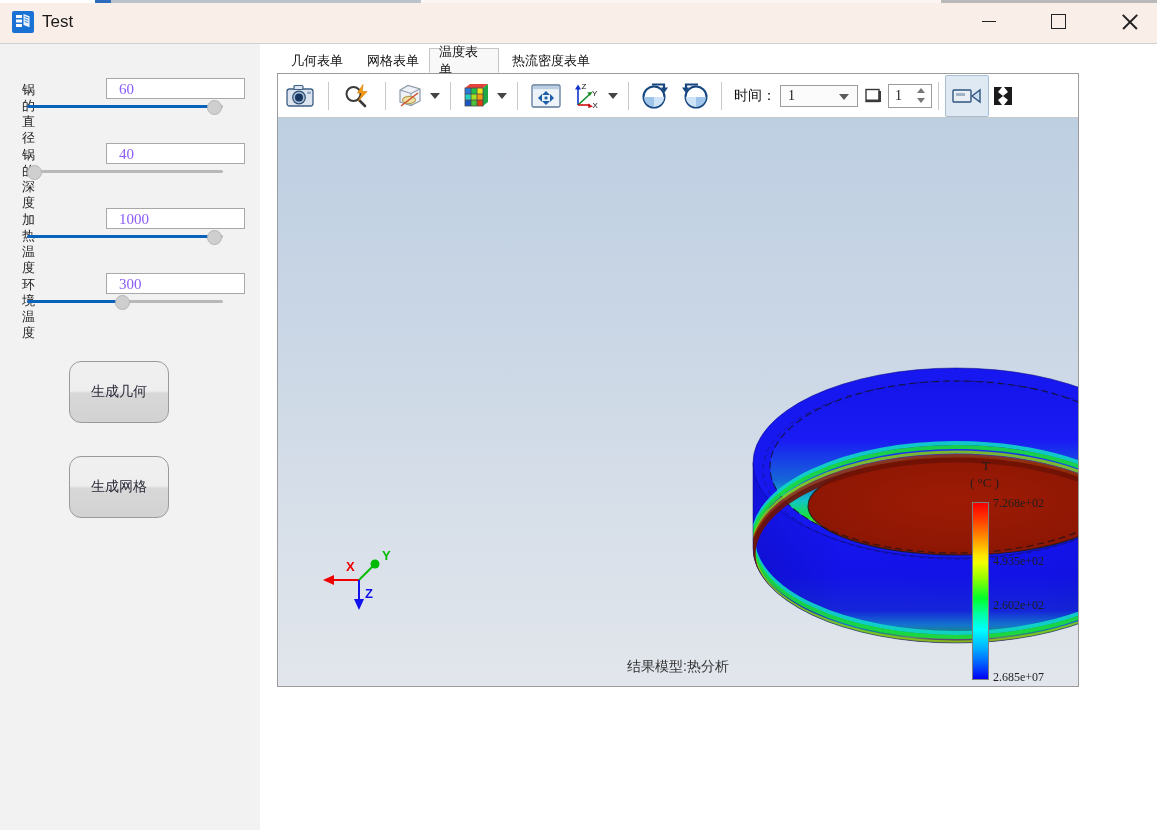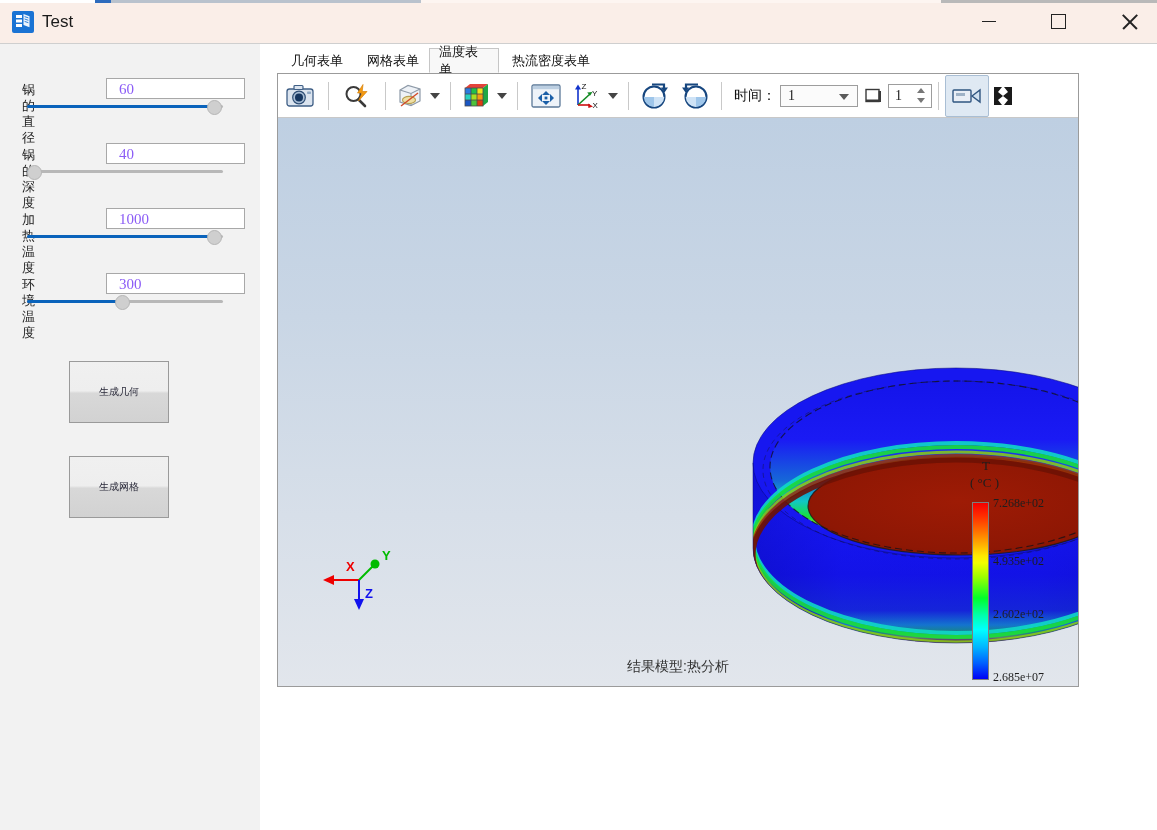--- a/index.html
+++ b/index.html
@@ -104,22 +104,22 @@
     background: #cfcfcf;
     border: 1px solid #b5b5b5;
     border-radius: 50%;
   }
 
   .action-btn {
     position: absolute; left: 69px;
     width: 98px; height: 60px;
     background: linear-gradient(to bottom, #f0f0f0 0%, #eeeeee 48%, #d8d8d8 52%, #d2d2d2 100%);
     border: 1px solid #9a9a9a;
-    border-radius: 0;
-    font-size: 10px; color: #2a2a3a;
+    border-radius: 12px;
+    font-size: 14px; color: #2a2a3a;
     display: flex; align-items: center; justify-content: center;
     font-family: "Liberation Serif", serif;
   }
   #btn-geom { top: 317px; }
   #btn-mesh { top: 412px; }
   #btn-calc { top: 503px; }
 
   
   #tabbar {
     position: absolute; left: 277px; top: 48px;
@@ -568,20 +568,20 @@
         <path d="M43 72 l-5 -11 h10 z" fill="#1111ee"></path>
         <text x="49" y="60" font-size="13" fill="#1111ee" font-family="Liberation Sans, sans-serif" font-weight="bold">Z</text>
       </svg>
 
       <div id="legend">
         <div class="legend-title" style="position:absolute;left:12px;top:0">T</div>
         <div class="legend-title" style="position:absolute;left:0px;top:17px">( °C )</div>
         <div id="legend-bar"></div>
         <div class="legend-tick" style="top:38px">7.268e+02</div>
         <div class="legend-tick" style="top:96px">4.935e+02</div>
-        <div class="legend-tick" style="top:149px">2.602e+02</div>
+        <div class="legend-tick" style="top:140px">2.602e+02</div>
         <div class="legend-tick" style="top:212px">2.685e+07</div>
       </div>
 
       <div id="model-caption">结果模型:热分析</div>
     </div>
   </div>
 </div>
 
 </body></html>

